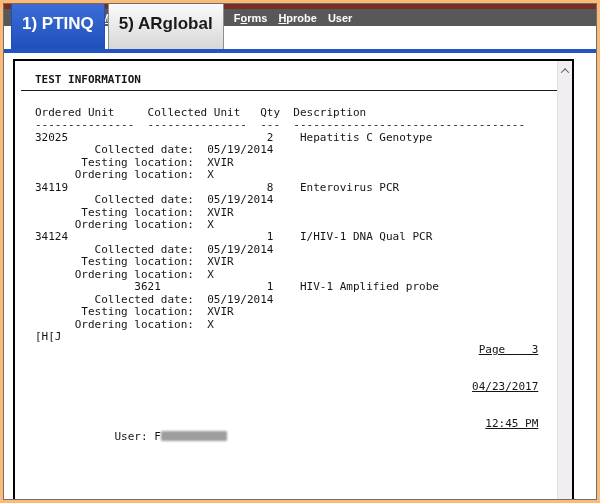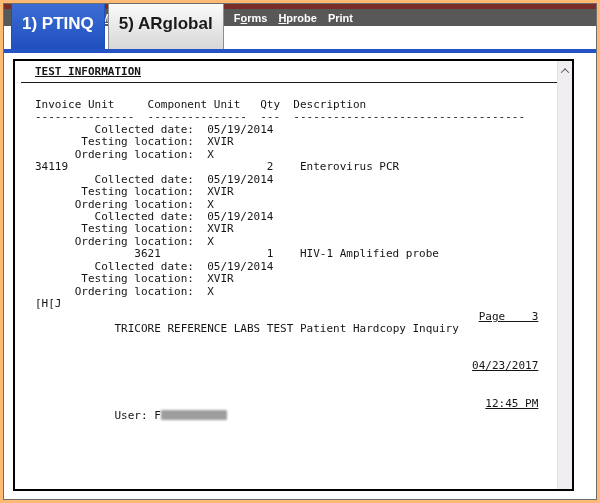--- a/index.html
+++ b/index.html
@@ -18,21 +18,21 @@
   .tab { font-size: 17px; font-weight: bold; padding: 15px 10px; border: 1px solid #8e8e8e;
          border-bottom: none; border-radius: 4px 4px 0 0; color: #1a1a1a;
          background: linear-gradient(#fefefe, #d7d7d7); white-space: nowrap; cursor: default; }
   .tab.active { background: linear-gradient(#3f6fd6, #2050bd); color: #ffffff; border-color: #2050bd; }
   .bluebar { height: 4px; background: #2454c4; flex: 0 0 auto; }
   .content-area { flex: 1 1 auto; background: #ffffff; padding: 6px 22px 8px 9px; }
   .panel { position: relative; height: 100%; border: 2px solid #000000; background: #ffffff; overflow: hidden; }
   .report { font-family: "DejaVu Sans Mono", monospace; font-size: 11px; line-height: 12.45px;
             color: #151515; padding: 3px 0 0 20px; }
   .line { white-space: pre; min-height: 12.45px; }
-  .section-title { font-weight: bold; margin-top: 2px; text-decoration: underline; }
+  .section-title { font-weight: bold; margin-top: 10px; }
   .rule { border-top: 1px solid #1a1a1a; margin: 4px 0 3px -14px; width: 536px; height: 0; }
   .rel { position: relative; width: 76ch; }
   .rt { position: absolute; right: 0; top: 0; white-space: pre; text-decoration: underline; }
   .redaction { display: inline-block; width: 66px; height: 10px; background: #9d9d9d;
                filter: blur(1.3px); vertical-align: -1px; border-radius: 1px; }
   .sb { position: absolute; top: 0; right: 0; width: 15px; height: 100%;
         background: #f1eef2; border-left: 1px solid #e3e0e4; }
   .sb-btn { position: absolute; left: 0; width: 100%; height: 16px; display: flex;
             align-items: center; justify-content: center; cursor: default; }
   .sb-btn.up { top: 2px; }
@@ -48,57 +48,58 @@
     <div class="title-strip"></div>
 
     <div class="menubar">
       <span class="menu-item"><span></span><span class="key">D</span><span>ocs</span></span>
       <span class="menu-item"><span></span><span class="key">N</span><span>probe</span></span>
       <span class="menu-item"><span></span><span class="key">M</span><span>PI</span></span>
       <span class="menu-item"><span></span><span class="key">C</span><span>laimCheck</span></span>
       <span class="menu-item"><span></span><span class="key">F</span><span>IN</span></span>
       <span class="menu-item"><span>F</span><span class="key">o</span><span>rms</span></span>
       <span class="menu-item"><span></span><span class="key">H</span><span>probe</span></span>
-      <span class="menu-item"><span>Print</span><span class="key"></span><span></span></span>
+      <span class="menu-item"><span>User</span><span class="key"></span><span></span></span>
     </div>
 
     <div class="tabstrip">
       <span class="tab active">1) PTINQ</span>
       <span class="tab">5) ARglobal</span>
     </div>
 
     <div class="bluebar"></div>
 
     <div class="content-area">
       <div class="panel">
 
         <div class="report">
           <div class="line section-title">TEST INFORMATION</div>
           <div class="rule"></div>
           <div class="line"></div>
-          <div class="line">Invoice Unit     Component Unit   Qty  Description</div>
+          <div class="line">Ordered Unit     Collected Unit   Qty  Description</div>
           <div class="line">---------------  ---------------  ---  -----------------------------------</div>
+          <div class="line">32025                              2    Hepatitis C Genotype</div>
           <div class="line">         Collected date:  05/19/2014</div>
           <div class="line">       Testing location:  XVIR</div>
           <div class="line">      Ordering location:  X</div>
-          <div class="line">34119                              2    Enterovirus PCR</div>
+          <div class="line">34119                              8    Enterovirus PCR</div>
           <div class="line">         Collected date:  05/19/2014</div>
           <div class="line">       Testing location:  XVIR</div>
           <div class="line">      Ordering location:  X</div>
+          <div class="line">34124                              1    I/HIV-1 DNA Qual PCR</div>
           <div class="line">         Collected date:  05/19/2014</div>
           <div class="line">       Testing location:  XVIR</div>
           <div class="line">      Ordering location:  X</div>
           <div class="line">               3621                1    HIV-1 Amplified probe</div>
           <div class="line">         Collected date:  05/19/2014</div>
           <div class="line">       Testing location:  XVIR</div>
           <div class="line">      Ordering location:  X</div>
           <div class="line">[H[J</div>
 
           <div class="line rel">
-            <span>TRICORE REFERENCE LABS TEST Patient Hardcopy Inquiry</span>
             <span class="rt">Page    3</span>
           </div>
           <div class="line rel">
             <span class="rt">04/23/2017</span>
           </div>
           <div class="line rel">
             <span>User: F</span><span class="redaction"></span>
             <span class="rt">12:45 PM</span>
           </div>
 

